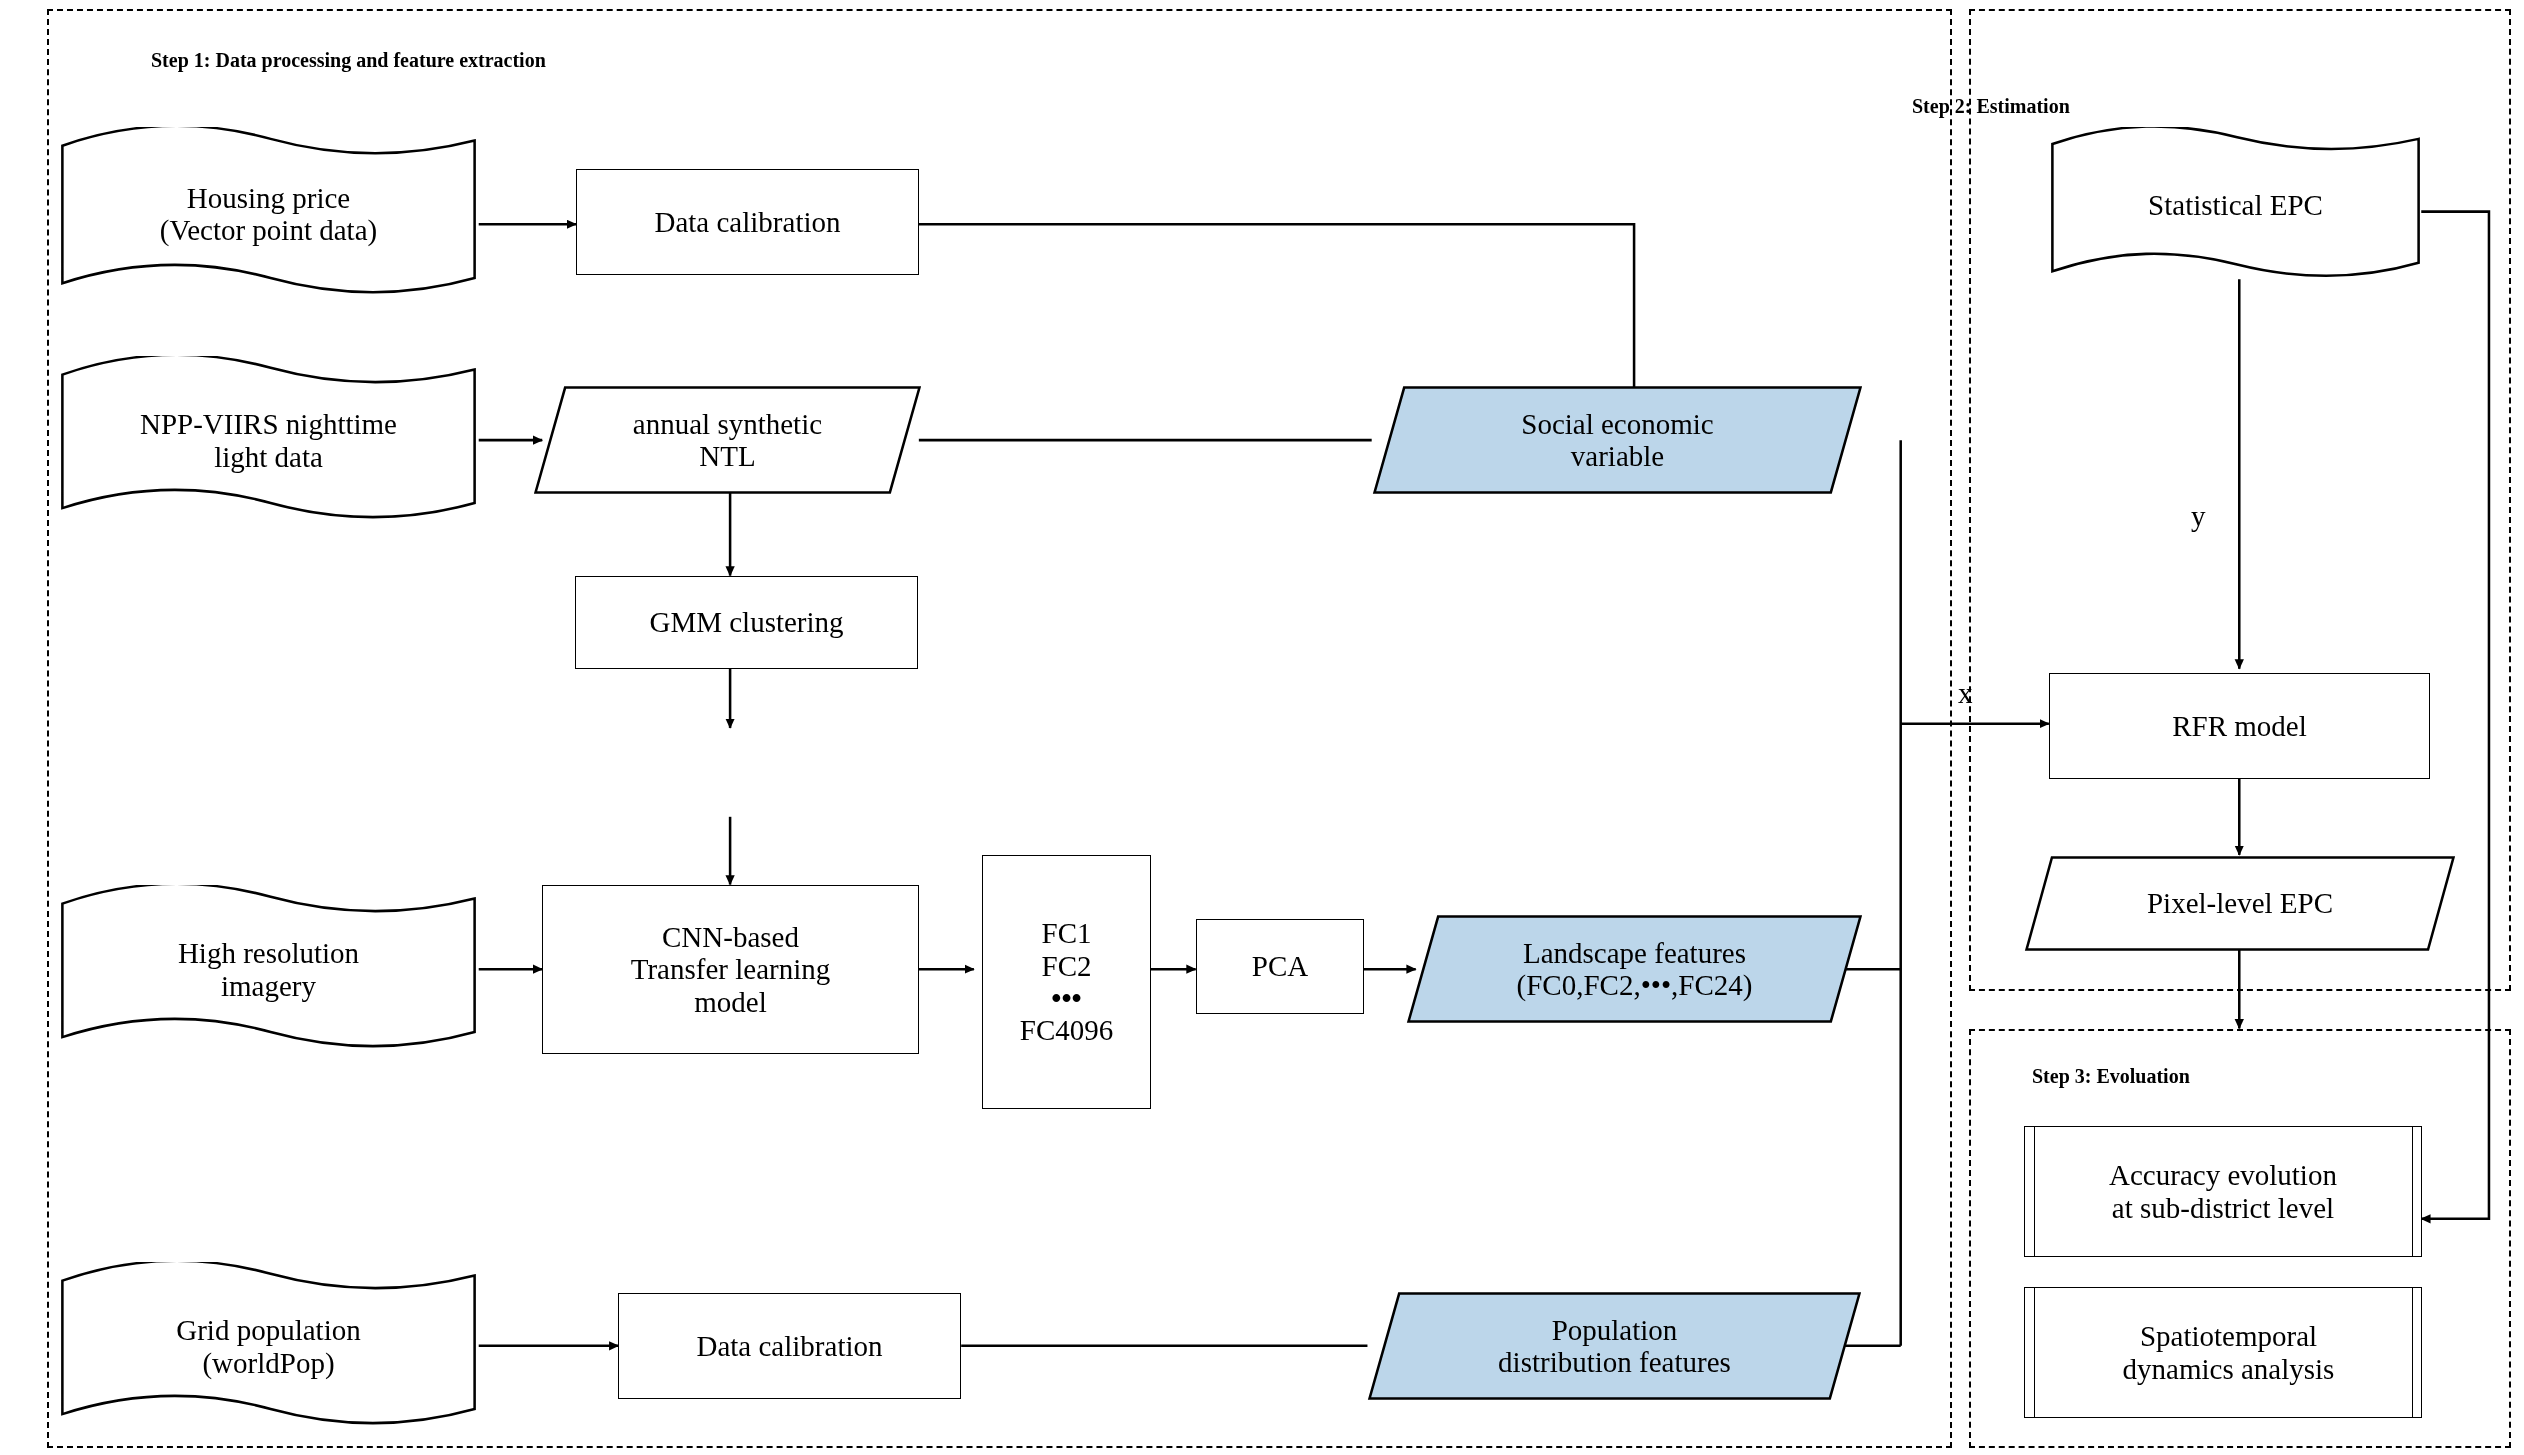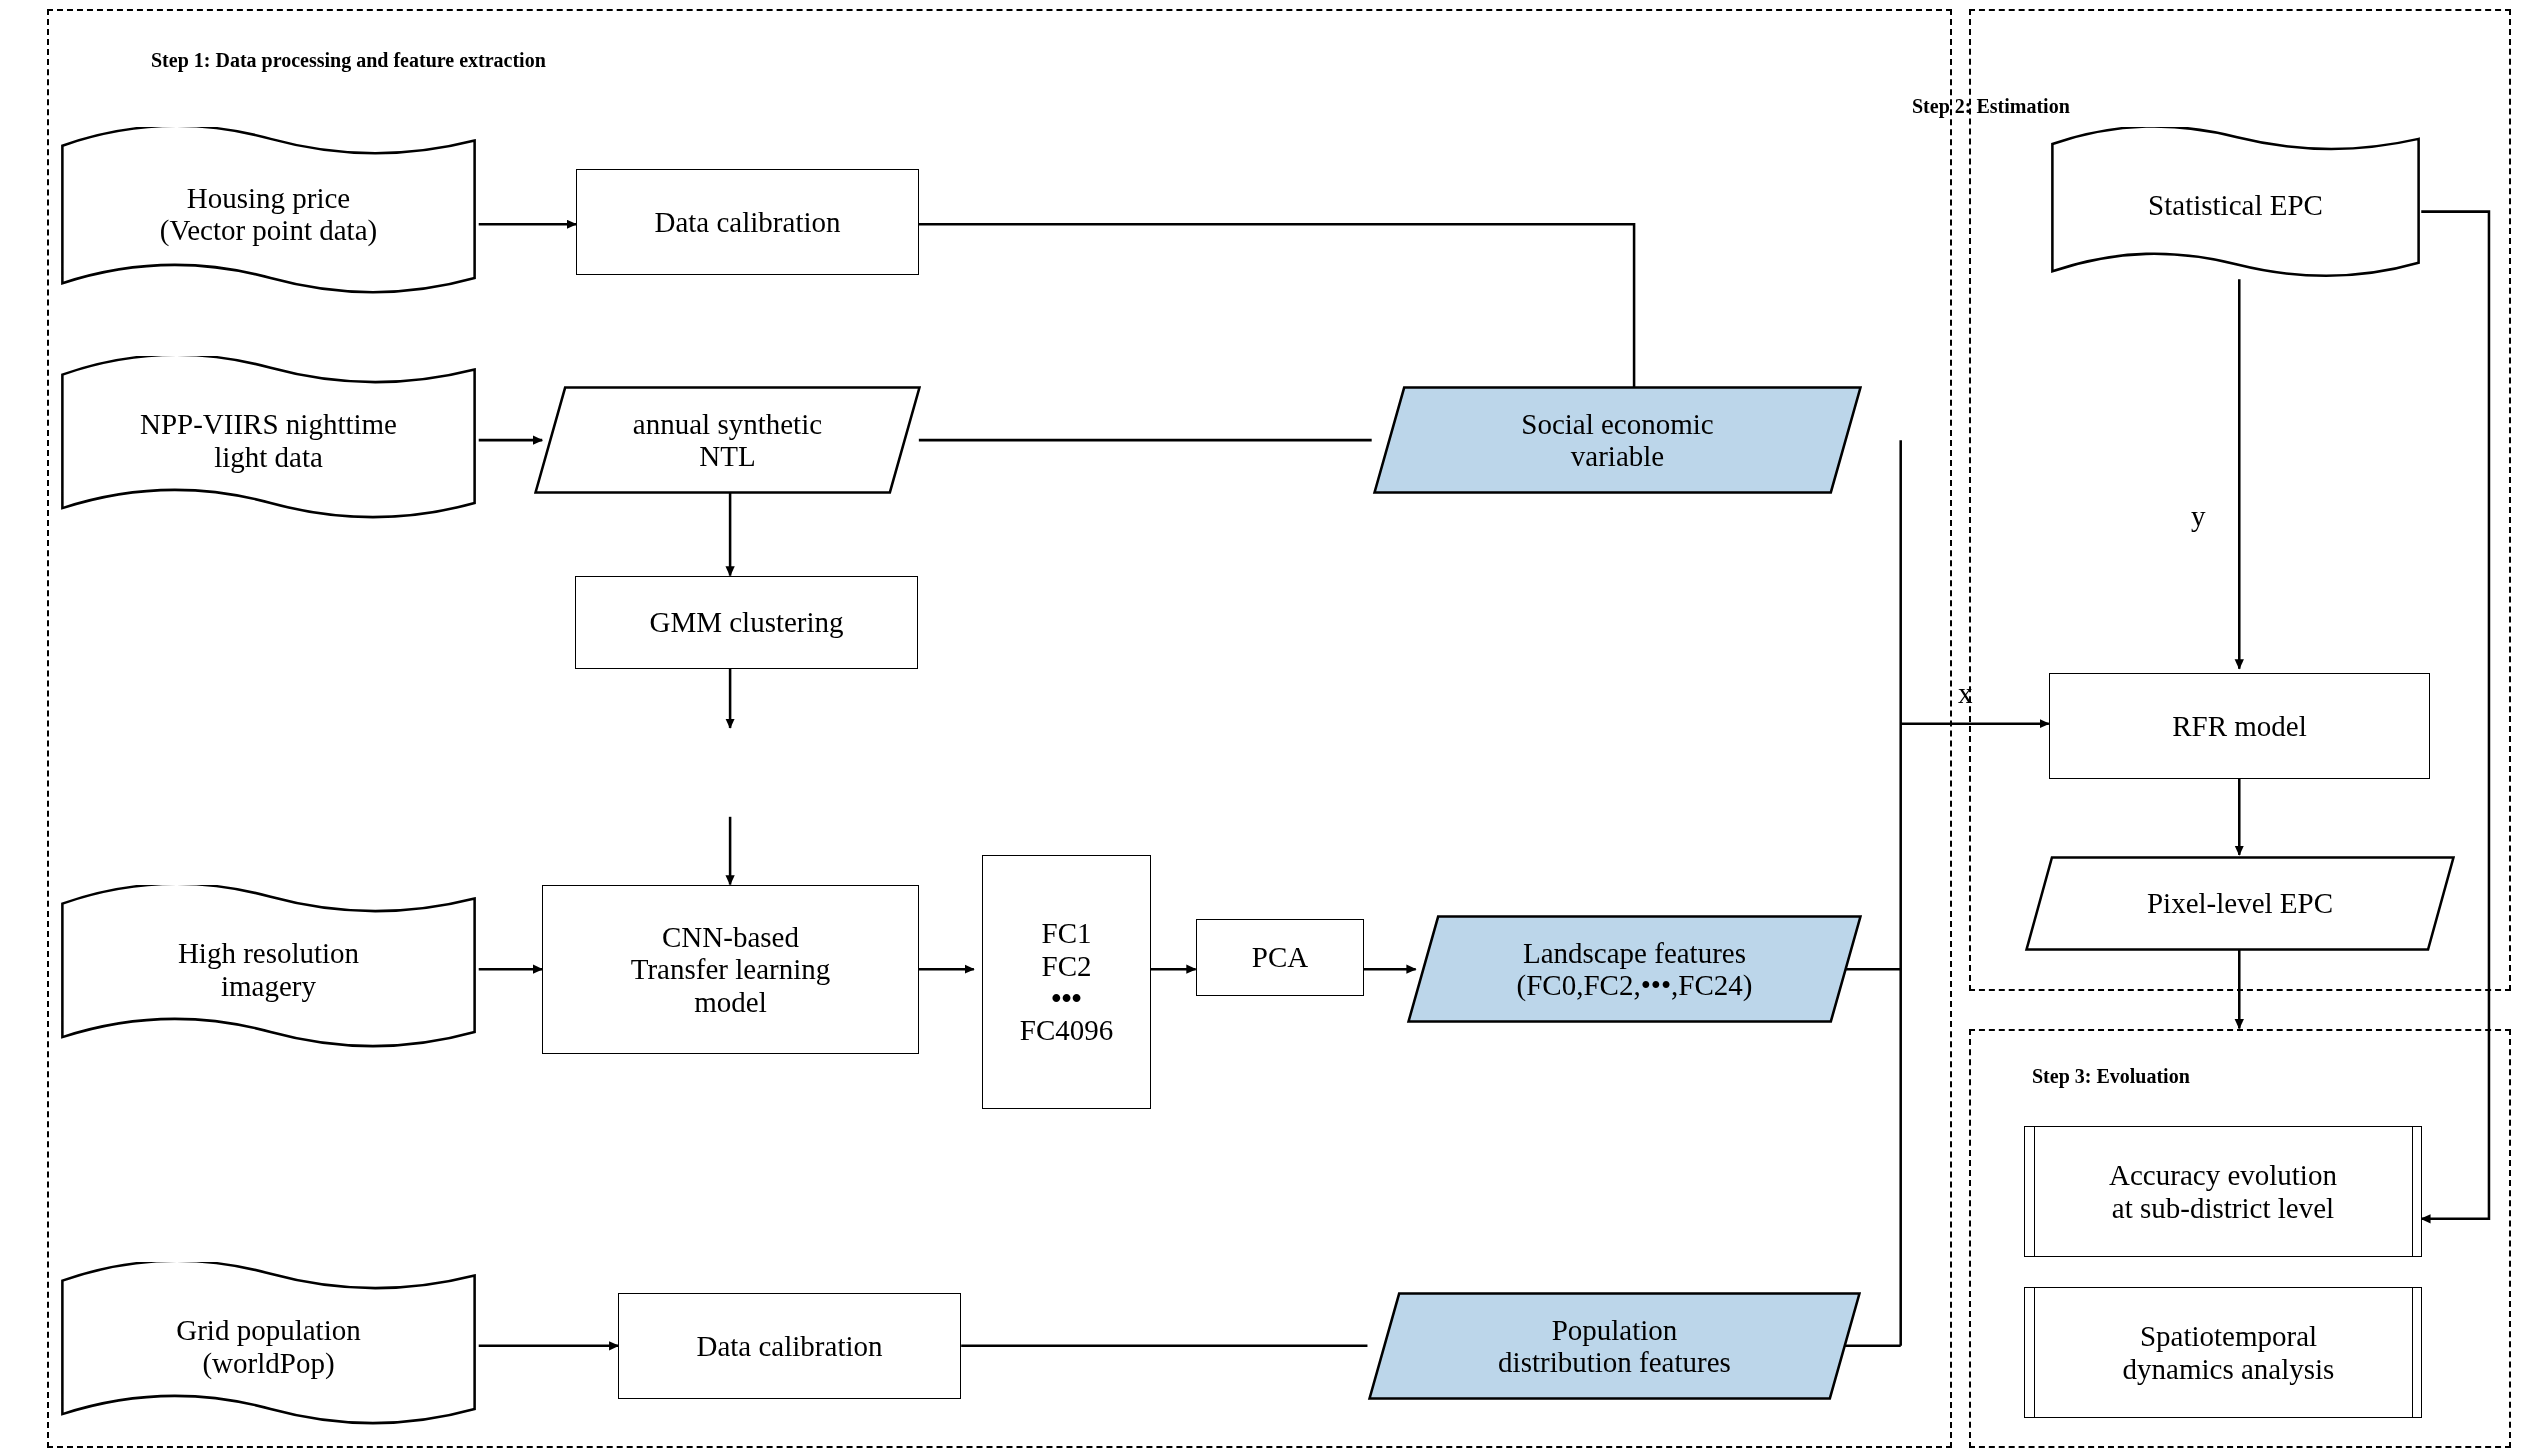--- a/index.html
+++ b/index.html
@@ -207,21 +207,21 @@
 
   <div class="node rect" style="left:982px; top:855px; width:169px; height:254px;">
     <div class="lbl">
       <div>FC1</div>
       <div>FC2</div>
       <div style="font-weight:bold;">•••</div>
       <div>FC4096</div>
     </div>
   </div>
 
-  <div class="node rect" style="left:1196px; top:919px; width:168px; height:77px;">
+  <div class="node rect" style="left:1196px; top:919px; width:168px; height:95px;">
     <span class="lbl">PCA</span>
   </div>
 
   <div class="node para" style="left:1406px; top:914px; width:457px; height:110px;">
     <svg viewBox="0 0 540 130" preserveAspectRatio="none" xmlns="http://www.w3.org/2000/svg">
       <path d="M38,3 L537,3 L502,127 L3,127 Z" fill="#bcd6ea" stroke="#000" stroke-width="3"></path>
     </svg>
     <div class="lbl">
       <div>Landscape features</div>
       <div>(FC0,FC2,•••,FC24)</div>

